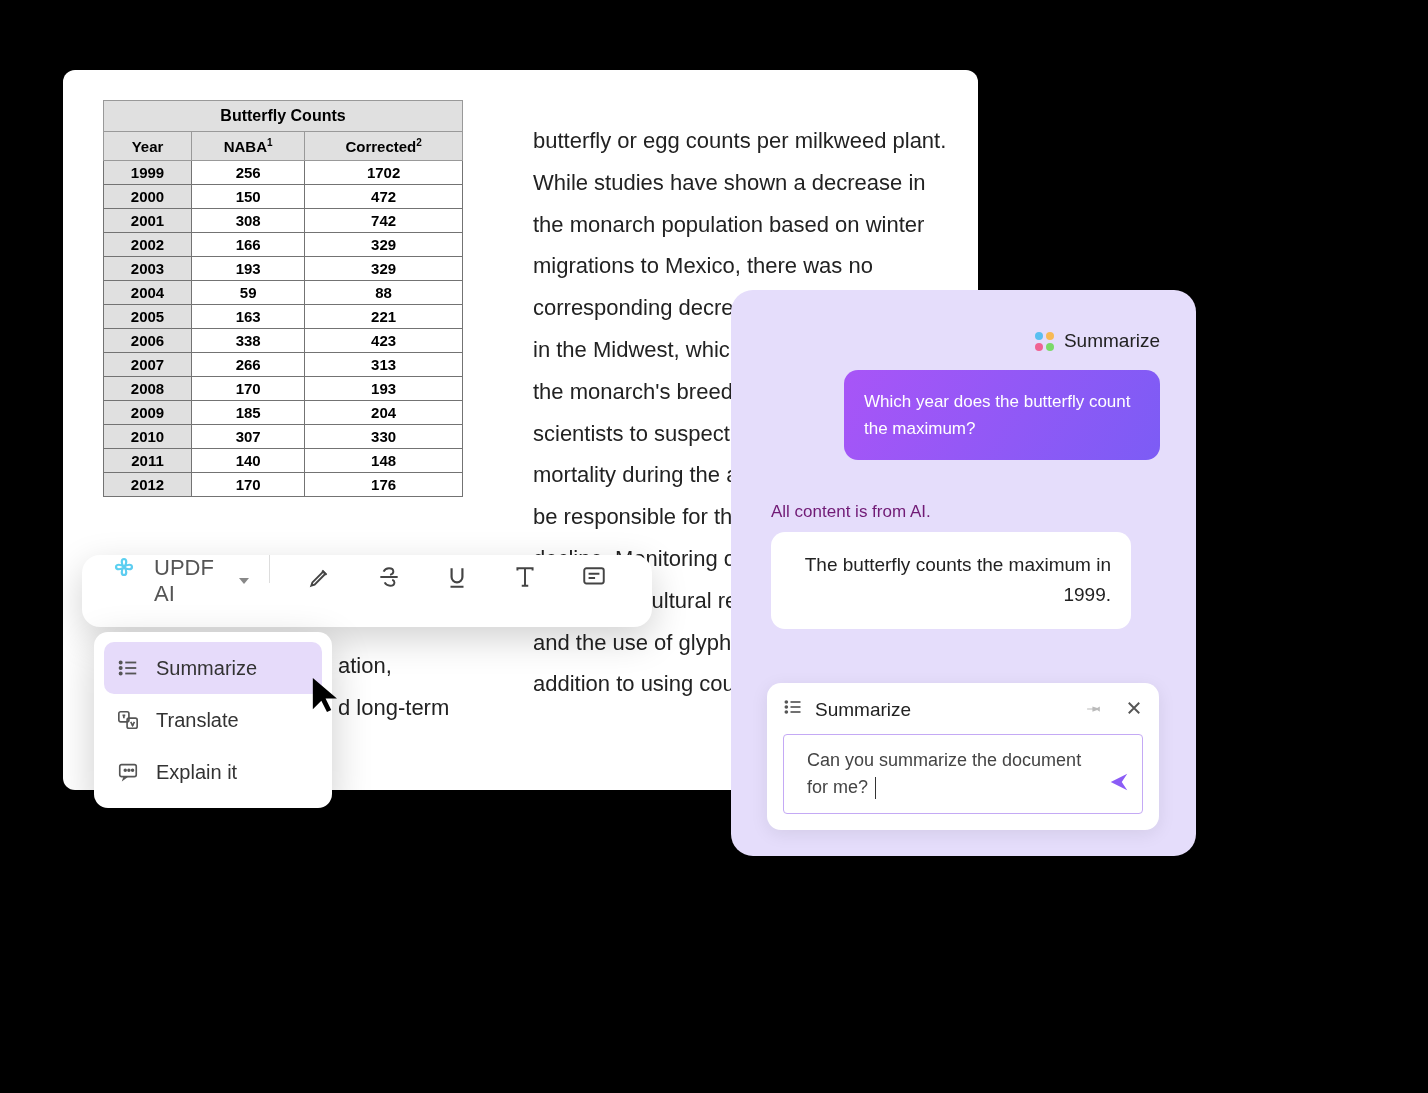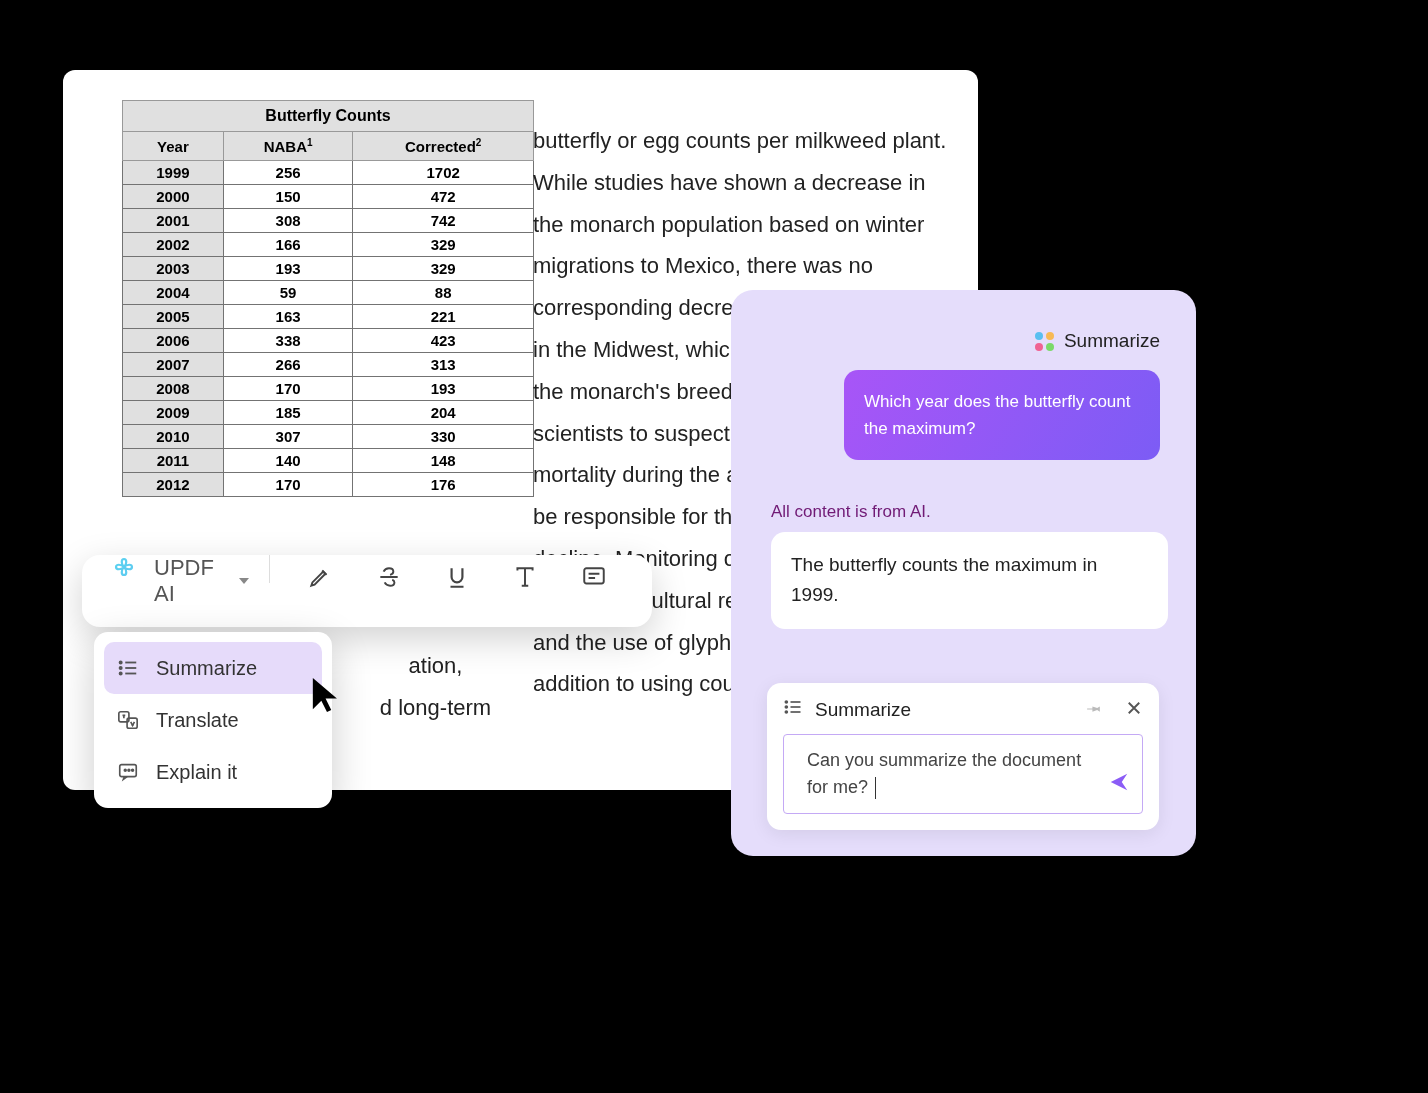--- a/index.html
+++ b/index.html
@@ -17,23 +17,22 @@
       width: 915px;
       height: 720px;
       background: #fff;
       border-radius: 12px;
       box-shadow: 0 8px 32px rgba(0,0,0,0.2);
       padding: 30px 40px;
       overflow: hidden;
     }
     .doc-table {
       border-collapse: collapse;
-      width: 412px;
+      width: 360px;
       font-size: 15px;
-      margin-left: 19px;
     }
     .doc-table caption {
       background: #e0e0e0;
       border: 1px solid #999;
       border-bottom: none;
       font-weight: bold;
       padding: 6px;
       font-size: 16px;
     }
     .doc-table th {
@@ -61,21 +60,21 @@
       color: #222;
     }
     .doc-text-bottom {
       position: absolute;
       left: 275px;
       top: 575px;
       width: 195px;
       font-size: 22px;
       line-height: 1.9;
       color: #222;
-      text-align: center;
+      text-align: left;
     }
     .toolbar {
       position: absolute;
       left: 82px;
       top: 555px;
       width: 570px;
       height: 72px;
       background: #fff;
       border-radius: 18px;
       box-shadow: 0 12px 36px rgba(0,0,0,0.18);
@@ -200,27 +199,28 @@
       position: absolute;
       left: 40px;
       top: 212px;
       font-size: 17px;
       color: #701a75;
     }
     .ai-bubble {
       position: absolute;
       left: 40px;
       top: 242px;
-      width: 397px;
+      width: 360px;
       background: #fff;
       border-radius: 14px;
       padding: 18px 20px;
       font-size: 19px;
       color: #222;
       line-height: 1.6;
+      text-align: right;
     }
     .input-area {
       position: absolute;
       left: 36px;
       bottom: 26px;
       width: 392px;
       background: #fff;
       border-radius: 14px;
       padding: 14px 16px 16px 16px;
       box-shadow: 0 4px 18px rgba(0,0,0,0.08);

